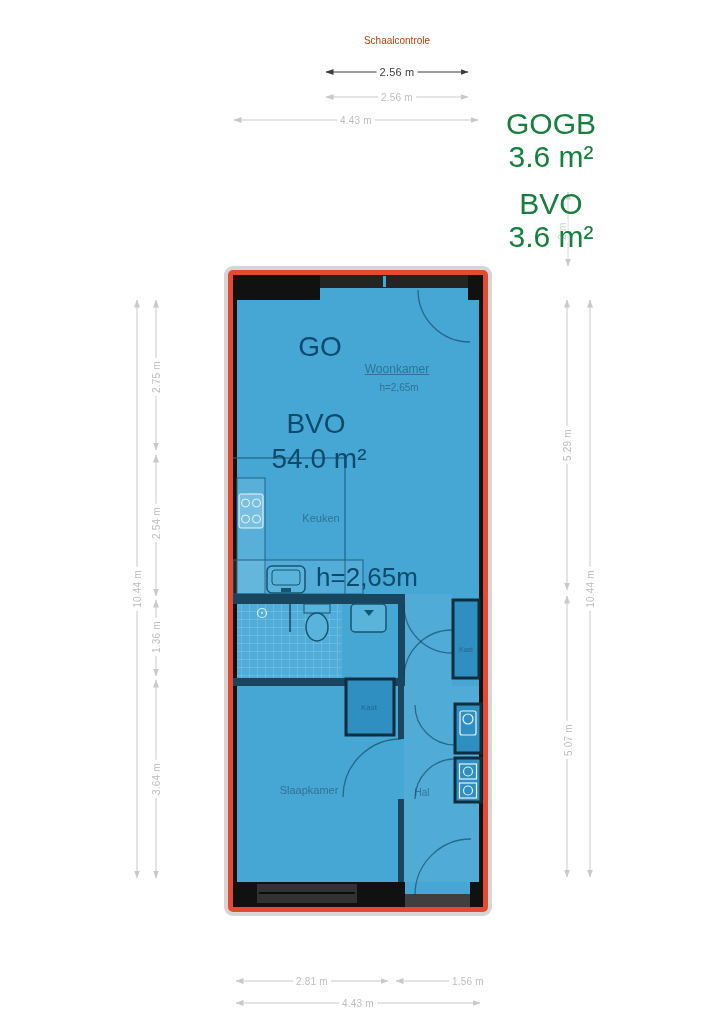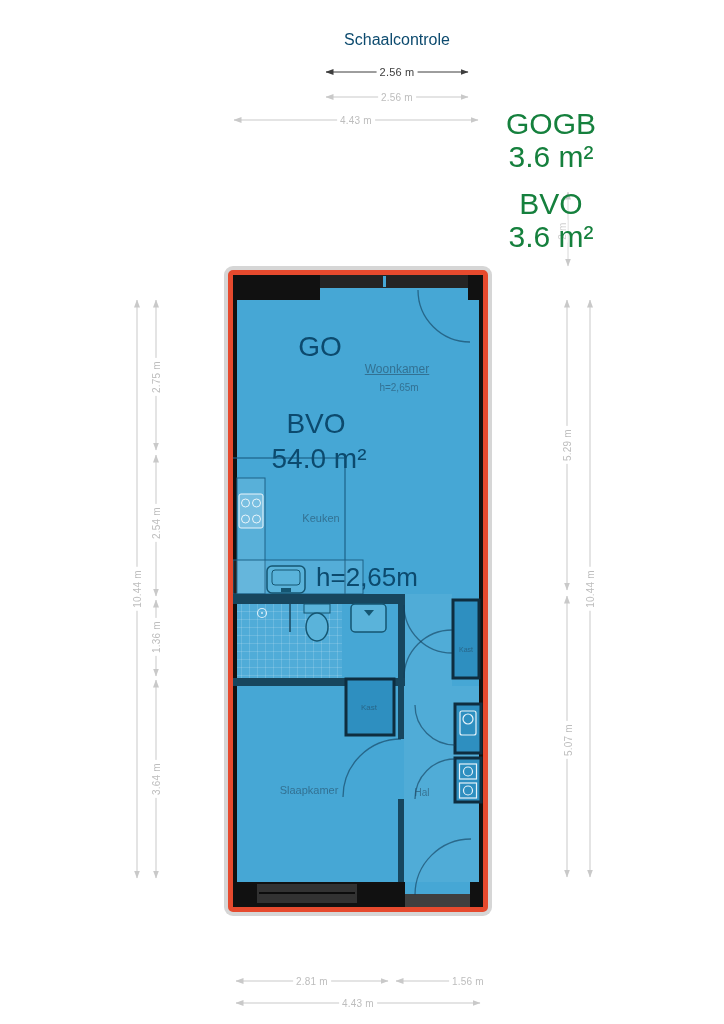--- a/index.html
+++ b/index.html
@@ -1,20 +1,20 @@
 <!DOCTYPE html>
 <html><head>
 <meta charset="utf-8">
 <style>
   html,body{margin:0;padding:0;background:#fff;}
   body{width:724px;height:1024px;font-family:"Liberation Sans",sans-serif;}
   .page{position:relative;width:724px;height:1024px;background:#fff;overflow:hidden;}
   .dims-svg{position:absolute;left:0;top:0;z-index:1;}
   .scale-title{position:absolute;left:397px;top:40px;transform:translate(-50%,-50%);
-    color:#0c4a6e;font-size:16px;white-space:nowrap;z-index:3;}
+    color:#c2410c;font-size:10px;white-space:nowrap;z-index:3;}
   .dim-label{position:absolute;transform:translate(-50%,-50%);background:#fff;padding:0 3px;
     font-size:10px;color:#bdbdbd;white-space:nowrap;z-index:2;letter-spacing:.2px;}
   .dim-label.v{transform:translate(-50%,-50%) rotate(-90deg);}
   .dim-label.dark{color:#3d3d3d;font-size:11px;}
   .dim-label.faint{color:#d0d0d0;z-index:1;}
   .area-block{position:absolute;left:481px;top:107px;width:140px;text-align:center;
     color:#15803d;font-size:30px;line-height:33px;z-index:3;}
   .area-block .pair + .pair{margin-top:14px;}
   .balkon{position:absolute;left:323px;top:190px;width:139px;height:71px;background:#cbcbcb;
     border:5px solid #e64a2e;border-radius:3px;outline:2px dashed #bdbdbd;outline-offset:3px;

